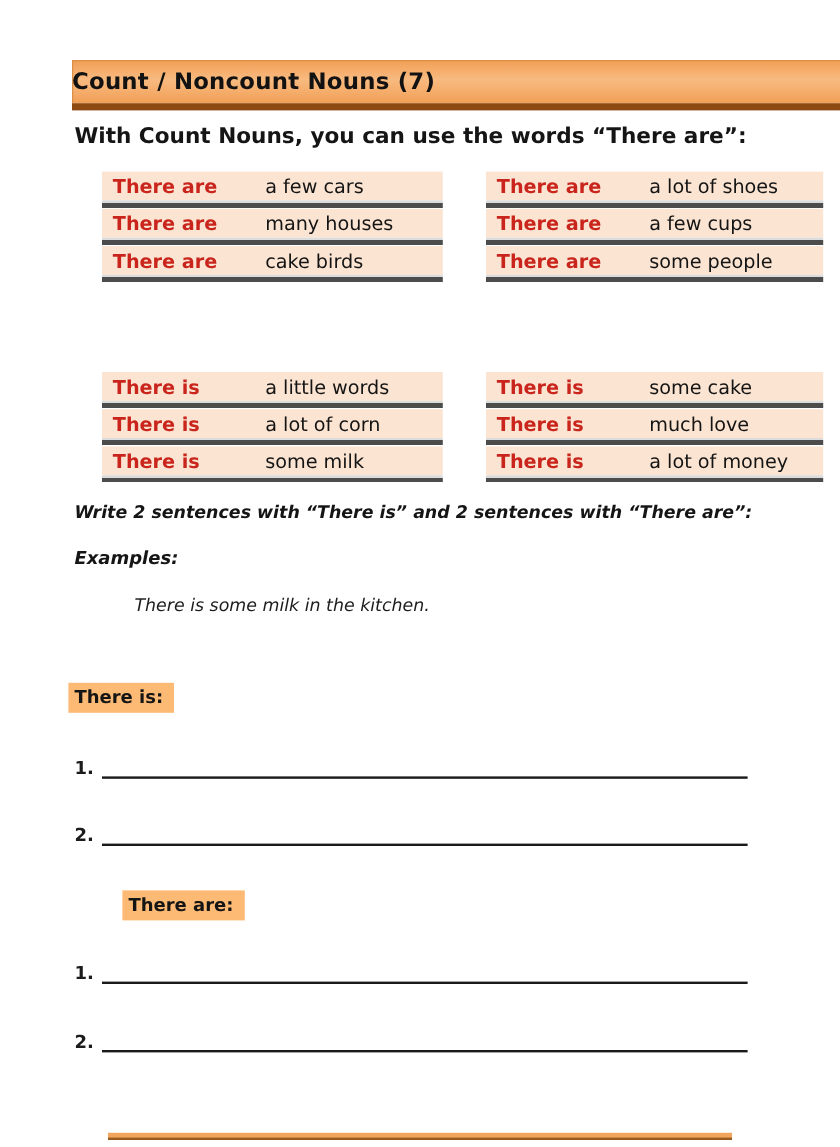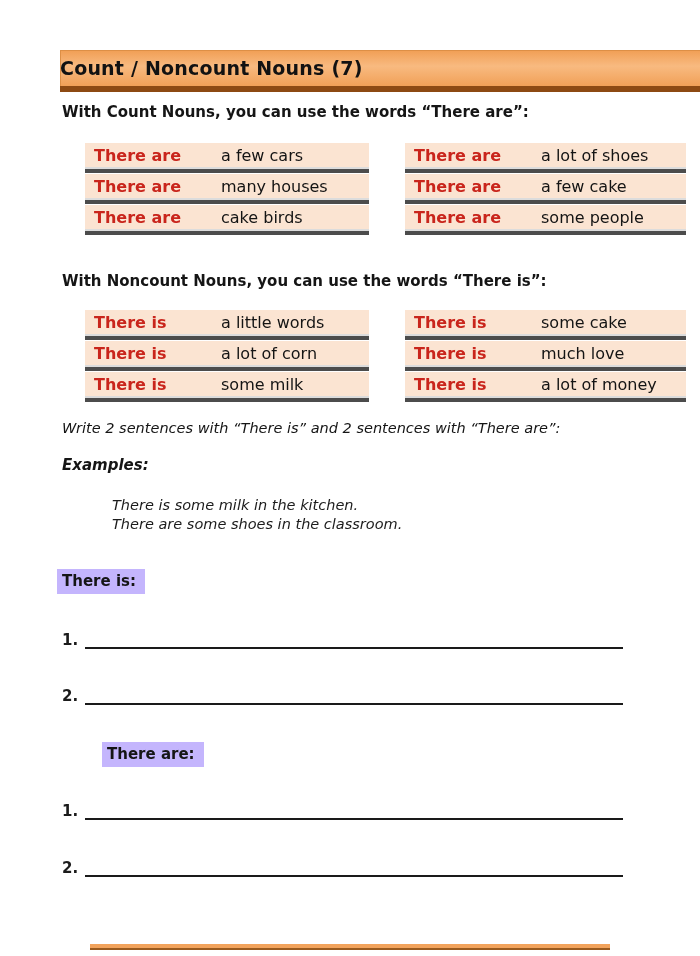--- a/index.html
+++ b/index.html
@@ -13,21 +13,21 @@
   .titlebar {
     position:absolute; left:60px; top:50px; width:660px; height:36px;
     background:linear-gradient(180deg,#f09e54 0%,#f8ba80 45%,#f1a057 100%);
     border-bottom:6px solid #8d4a13;
     box-shadow:inset 0 1px 0 #dd8f46, inset 1px 0 0 #dd8f46;
     display:flex; align-items:center; 
   }
   .titlebar .title-text { font-size:19px; font-weight:bold; color:#121212; letter-spacing:.2px; }
 
   
-  .heading { position:absolute; left:62px; font-size:15px; font-weight:bold; color:#151515; white-space:nowrap; }
+  .heading { position:absolute; left:62px; font-size:18px; font-weight:bold; color:#151515; white-space:nowrap; }
   .h-count    { top:103px; }
   .h-noncount { top:272px; }
 
   
   .table { position:absolute;padding-left:28px; }
   .t-left  { left:57px;  width:284px; }
   .t-right { left:377px; width:281px; }
   .t1 { top:143px; }
   .t2 { top:310px; }
   .trow {
@@ -37,34 +37,34 @@
   .kw { width:127px; padding-left:9px; font-weight:bold; color:#c9251c; flex:none; }
   .ph { color:#141414; }
   .rowbar {
     height:7px;
     background:linear-gradient(180deg,#dcdcdc 0px,#dcdcdc 2px,#4c4c4c 2px,#4c4c4c 6px,#ffffff 6px);
   }
 
   
   .instruction {
     position:absolute; left:62px; top:420px; font-size:14.5px;
-    font-weight:normal; font-style:italic; white-space:nowrap; color:#151515;
+    font-weight:bold; font-style:italic; white-space:nowrap; color:#151515;
   }
   .examples-label {
     position:absolute; left:62px; top:456px; font-size:15px;
     font-weight:bold; font-style:italic; color:#151515;
   }
   .example-line { position:absolute; left:112px; font-size:14.5px; font-style:italic; color:#1c1c1c; white-space:nowrap; }
   .ex1 { top:497px; }
   .ex2 { top:516px; }
 
   
   .block-label { position:absolute; left:57px; }
   .block-label .hl {
-    display:inline-block; background:#c4b5fd; padding:3px 9px 4px 5px;
+    display:inline-block; background:#fdba74; padding:3px 9px 4px 5px;
     font-size:15px; font-weight:bold; color:#151515;
   }
   .bl1 { top:569px; }
   .bl2 { top:742px;padding-left:45px; }
 
   .write-line {
     position:absolute; left:62px; right:77px; height:22px;
     display:flex; align-items:flex-end;
   }
   .write-line .num { font-size:15px; font-weight:bold; margin-right:7px; line-height:17px; }
@@ -110,31 +110,30 @@
   </div>
 
   <div class="table t-right t1">
     <div class="trow">
       <span class="kw">There are</span>
       <span class="ph">a lot of shoes</span>
     </div>
     <div class="rowbar"></div>
     <div class="trow">
       <span class="kw">There are</span>
-      <span class="ph">a few cake</span>
+      <span class="ph">a few cups</span>
     </div>
     <div class="rowbar"></div>
     <div class="trow">
       <span class="kw">There are</span>
       <span class="ph">some people</span>
     </div>
     <div class="rowbar"></div>
   </div>
 
-  <div class="heading h-noncount">With Noncount Nouns, you can use the words “There is”:</div>
 
   <div class="table t-left t2">
     <div class="trow">
       <span class="kw">There is</span>
       <span class="ph">a little words</span>
     </div>
     <div class="rowbar"></div>
     <div class="trow">
       <span class="kw">There is</span>
       <span class="ph">a lot of corn</span>
@@ -162,21 +161,20 @@
       <span class="kw">There is</span>
       <span class="ph">a lot of money</span>
     </div>
     <div class="rowbar"></div>
   </div>
 
   <div class="instruction">Write 2 sentences with “There is” and 2 sentences with “There are”:</div>
 
   <div class="examples-label">Examples:</div>
   <div class="example-line ex1">There is some milk in the kitchen.</div>
-  <div class="example-line ex2">There are some shoes in the classroom.</div>
 
   <div class="block-label bl1">
     <span class="hl">There is:</span>
   </div>
   <div class="write-line wl1">
     <span class="num">1.</span>
     <span class="rule"></span>
   </div>
   <div class="write-line wl2">
     <span class="num">2.</span>

